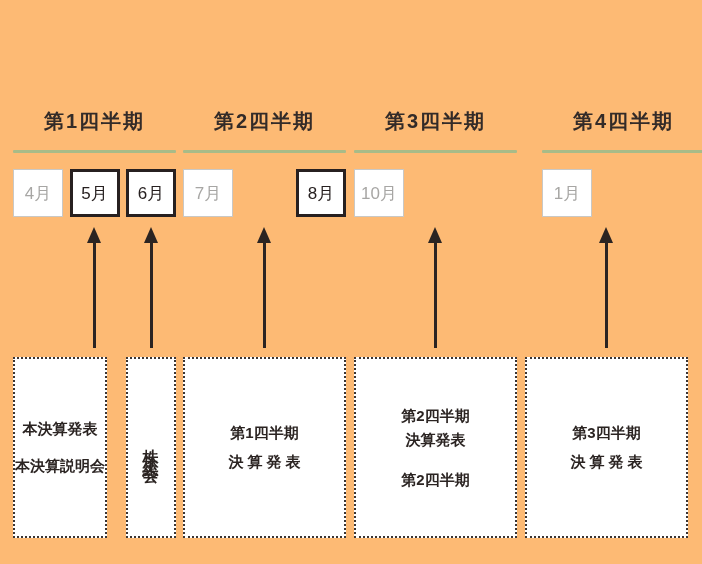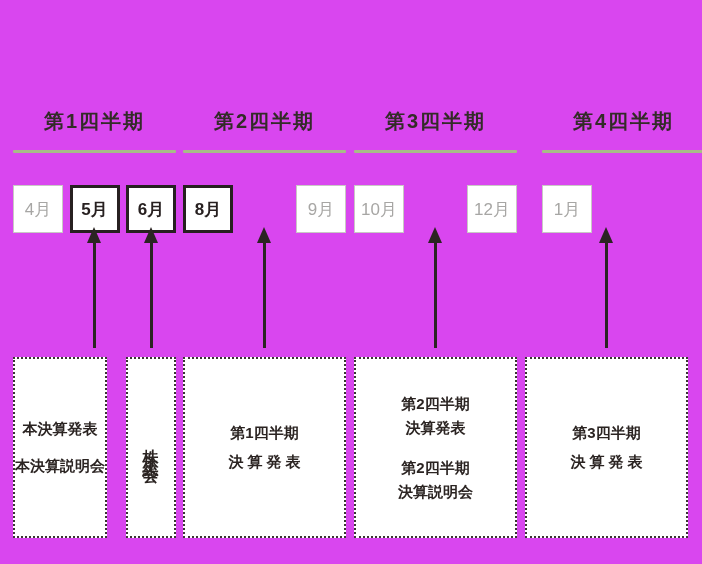--- a/index.html
+++ b/index.html
@@ -1,49 +1,49 @@
 <!DOCTYPE html>
 <html><head>
 <meta charset="utf-8">
 <style>
   * { margin:0; padding:0; box-sizing:border-box; }
   html,body { background:#f0f0ee; }
   .canvas {
     position:relative;
     width:702px; height:564px;
-    background:#d946ef;
+    background:#fdba74;
     font-family:"Liberation Sans","DejaVu Sans",sans-serif;
     color:#2b2422;
     overflow:hidden;
     padding-left:15px;
   }
   
   .quarter { position:absolute; top:108px; width:163px; }
   .q1 { left:13px; } .q2 { left:183px; } .q3 { left:354px; } .q4 { left:542px; }
   .q-title {
     text-align:center;
     font-size:20px; font-weight:bold;
     letter-spacing:2px;
     color:#332b28;
     height:42px; line-height:26px;
   }
   .q-line { height:3px; background:#a8bb88; border-radius:1px; }
-  .months { display:flex; justify-content:space-between; margin-top:32px;border-radius:8px; }
+  .months { display:flex; justify-content:space-between; margin-top:16px;border-radius:8px; }
   .month {
     width:50px; height:48px;
     background:#ffffff;
     border:1px solid #c9c8c5;
     color:#a7a6a4;
     font-size:17px;
     display:flex; align-items:center; justify-content:center;
   }
   .month.active {
     border:3px solid #272020;
     color:#272020;
-    font-weight:bold;
+    font-weight:normal;
   }
   
   .arrow {
     position:absolute; top:227px;
     width:14px; height:121px;
     display:flex; flex-direction:column; align-items:center;
   }
   .arrow .head {
     width:0; height:0;
     border-left:7px solid transparent;
@@ -94,31 +94,30 @@
       <div class="month">4月</div>
       <div class="month active">5月</div>
       <div class="month active">6月</div>
     </div>
   </div>
 
   <div class="quarter q2">
     <div class="q-title">第2四半期</div>
     <div class="q-line"></div>
     <div class="months">
+      <div class="month">7月</div>
       <div class="month active">8月</div>
-      <div class="month">9月</div>
     </div>
   </div>
 
   <div class="quarter q3">
     <div class="q-title">第3四半期</div>
     <div class="q-line"></div>
     <div class="months">
       <div class="month">10月</div>
-      <div class="month">12月</div>
     </div>
   </div>
 
   <div class="quarter q4">
     <div class="q-title">第4四半期</div>
     <div class="q-line"></div>
     <div class="months">
       <div class="month">1月</div>
     </div>
   </div>
@@ -158,21 +157,20 @@
     <span class="ev-line spaced">決算発表</span>
   </div>
 
   <div class="event ev-q2">
     <div class="para">
       <span class="ev-line">第2四半期</span>
       <span class="ev-line">決算発表</span>
     </div>
     <div class="para">
       <span class="ev-line">第2四半期</span>
-      <span class="ev-line">決算説明会</span>
     </div>
   </div>
 
   <div class="event ev-q3">
     <span class="ev-line">第3四半期</span>
     <span class="ev-line spaced">決算発表</span>
   </div>
 
 </div>
 

